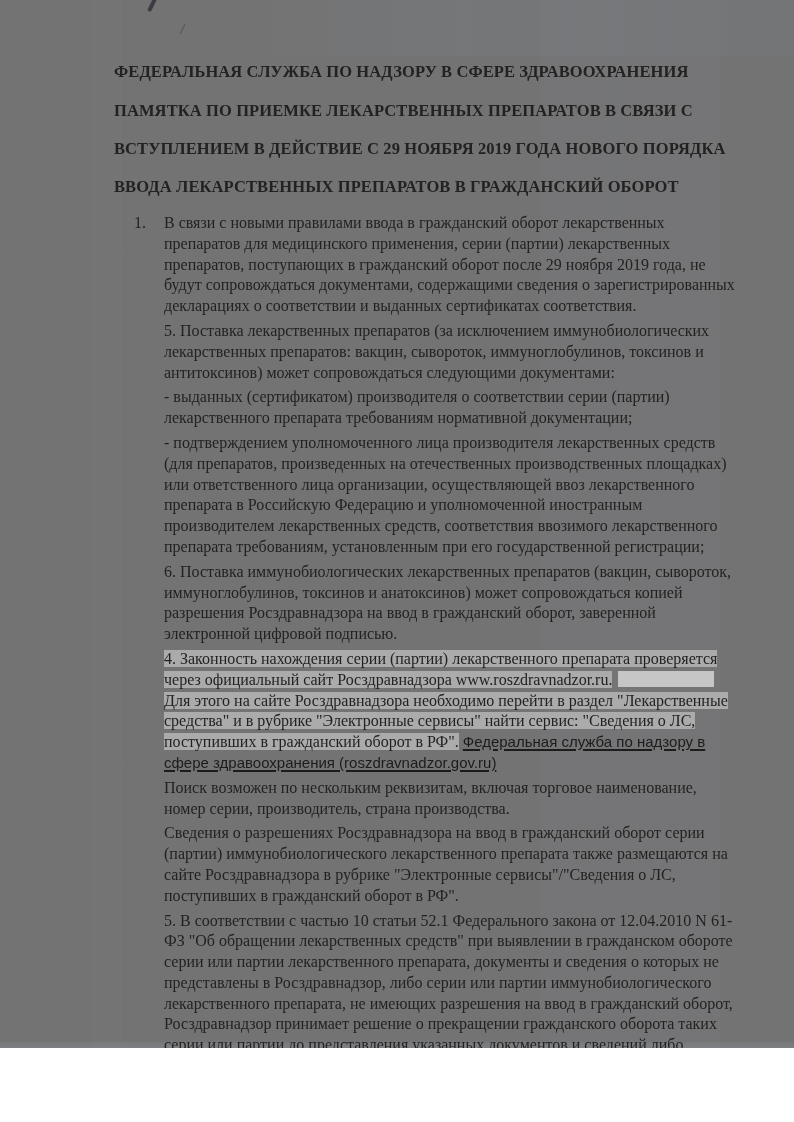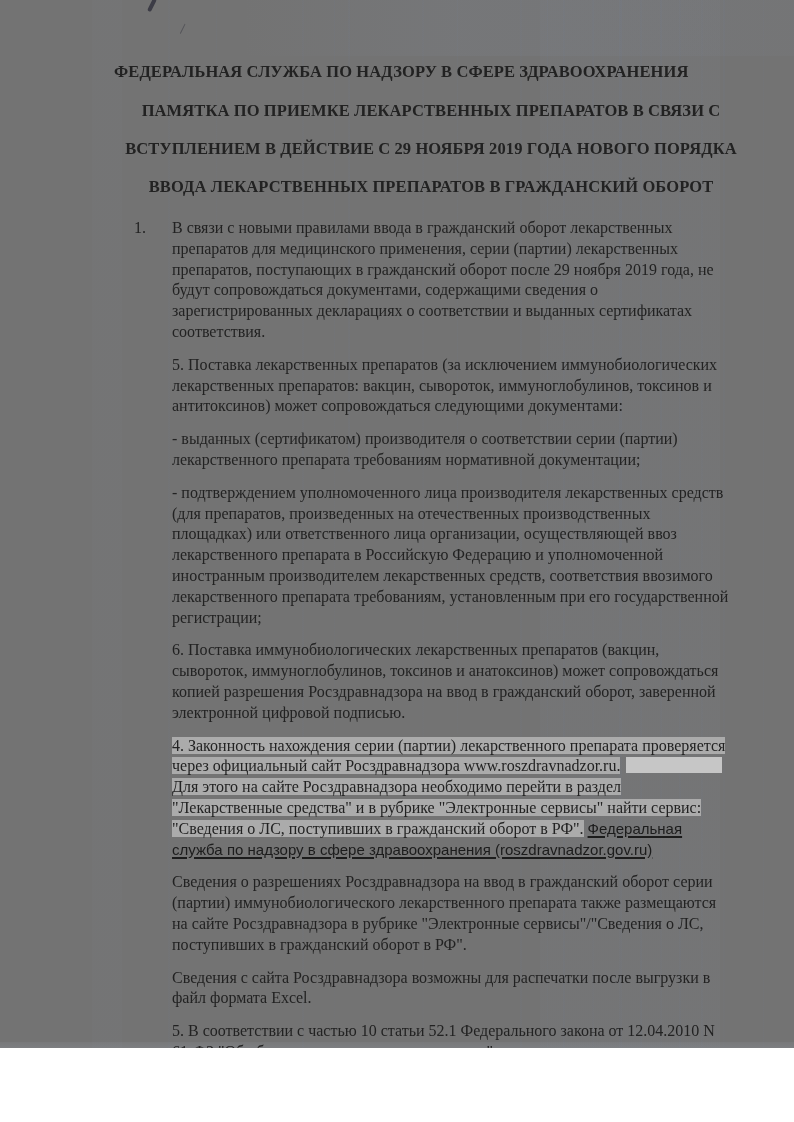--- a/index.html
+++ b/index.html
@@ -65,29 +65,28 @@
     position:absolute;left:114px;top:62px;width:634px;
   }
   .doc-header{
     font-weight:bold;font-size:16.5px;line-height:20px;
     letter-spacing:.1px;
   }
   .doc-title{
     margin:10px 0 0 0;
     font-weight:bold;font-size:16.5px;line-height:38px;
     letter-spacing:.1px;
-    text-align:center;
   }
   .doc-body{
     position:relative;
     margin-top:7px;
     padding-left:46px;width:586px;
     font-size:16px;line-height:20.8px;
   }
-  .doc-body p{margin:12px;}
+  .doc-body p{margin:4px;}
   .list-marker{
     position:absolute;left:20px;top:0;
   }
   .hl{background:var(--highlight,#ababab);}
   .hl-ext{
     display:inline-block;width:96px;height:16px;
     background:var(--highlight-light,#c6c6c6);
     margin-left:6px;vertical-align:-2px;
   }
   .doc-link{
@@ -122,20 +121,20 @@
       <span class="list-marker">1.</span>
 
       <p>В связи с новыми правилами ввода в гражданский оборот лекарственных препаратов для медицинского применения, серии (партии) лекарственных препаратов, поступающих в гражданский оборот после 29 ноября 2019 года, не будут сопровождаться документами, содержащими сведения о зарегистрированных декларациях о соответствии и выданных сертификатах соответствия.</p>
       <p>5. Поставка лекарственных препаратов (за исключением иммунобиологических лекарственных препаратов: вакцин, сывороток, иммуноглобулинов, токсинов и антитоксинов) может сопровождаться следующими документами:</p>
       <p>- выданных (сертификатом) производителя о соответствии серии (партии) лекарственного препарата требованиям нормативной документации;</p>
       <p>- подтверждением уполномоченного лица производителя лекарственных средств (для препаратов, произведенных на отечественных производственных площадках) или ответственного лица организации, осуществляющей ввоз лекарственного препарата в Российскую Федерацию и уполномоченной иностранным производителем лекарственных средств, соответствия ввозимого лекарственного препарата требованиям, установленным при его государственной регистрации;</p>
       <p>6. Поставка иммунобиологических лекарственных препаратов (вакцин, сывороток, иммуноглобулинов, токсинов и анатоксинов) может сопровождаться копией разрешения Росздравнадзора на ввод в гражданский оборот, заверенной электронной цифровой подписью.</p>
 
       <p><span class="hl">4. Законность нахождения серии (партии) лекарственного препарата проверяется через официальный сайт Росздравнадзора www.roszdravnadzor.ru.</span><span class="hl-ext"></span><br><span class="hl">Для этого на сайте Росздравнадзора необходимо перейти в раздел "Лекарственные средства" и в рубрике "Электронные сервисы" найти сервис: "Сведения о ЛС, поступивших в гражданский оборот в РФ".</span> <a class="doc-link">Федеральная служба по надзору в сфере здравоохранения (roszdravnadzor.gov.ru)</a></p>
 
+      <p>Поиск возможен по нескольким реквизитам, включая торговое наименование, номер серии, производитель, страна производства.</p>
       <p>Сведения о разрешениях Росздравнадзора на ввод в гражданский оборот серии (партии) иммунобиологического лекарственного препарата также размещаются на сайте Росздравнадзора в рубрике "Электронные сервисы"/"Сведения о ЛС, поступивших в гражданский оборот в РФ".</p>
-      <p>Сведения с сайта Росздравнадзора возможны для распечатки после выгрузки в файл формата Excel.</p>
       <p>5. В соответствии с частью 10 статьи 52.1 Федерального закона от 12.04.2010 N 61-ФЗ "Об обращении лекарственных средств" при выявлении в гражданском обороте серии или партии лекарственного препарата, документы и сведения о которых не представлены в Росздравнадзор, либо серии или партии иммунобиологического лекарственного препарата, не имеющих разрешения на ввод в гражданский оборот, Росздравнадзор принимает решение о прекращении гражданского оборота таких серии или партии до представления указанных документов и сведений либо получения указанного разрешения.</p>
       <p>Таким образом, при отсутствии на сайте Росздравнадзора информации о вводе в гражданский оборот серии (партии) лекарственного препарата следует обращаться</p>
     </div>
 
   </div>
 </div>
 
 </body></html>

